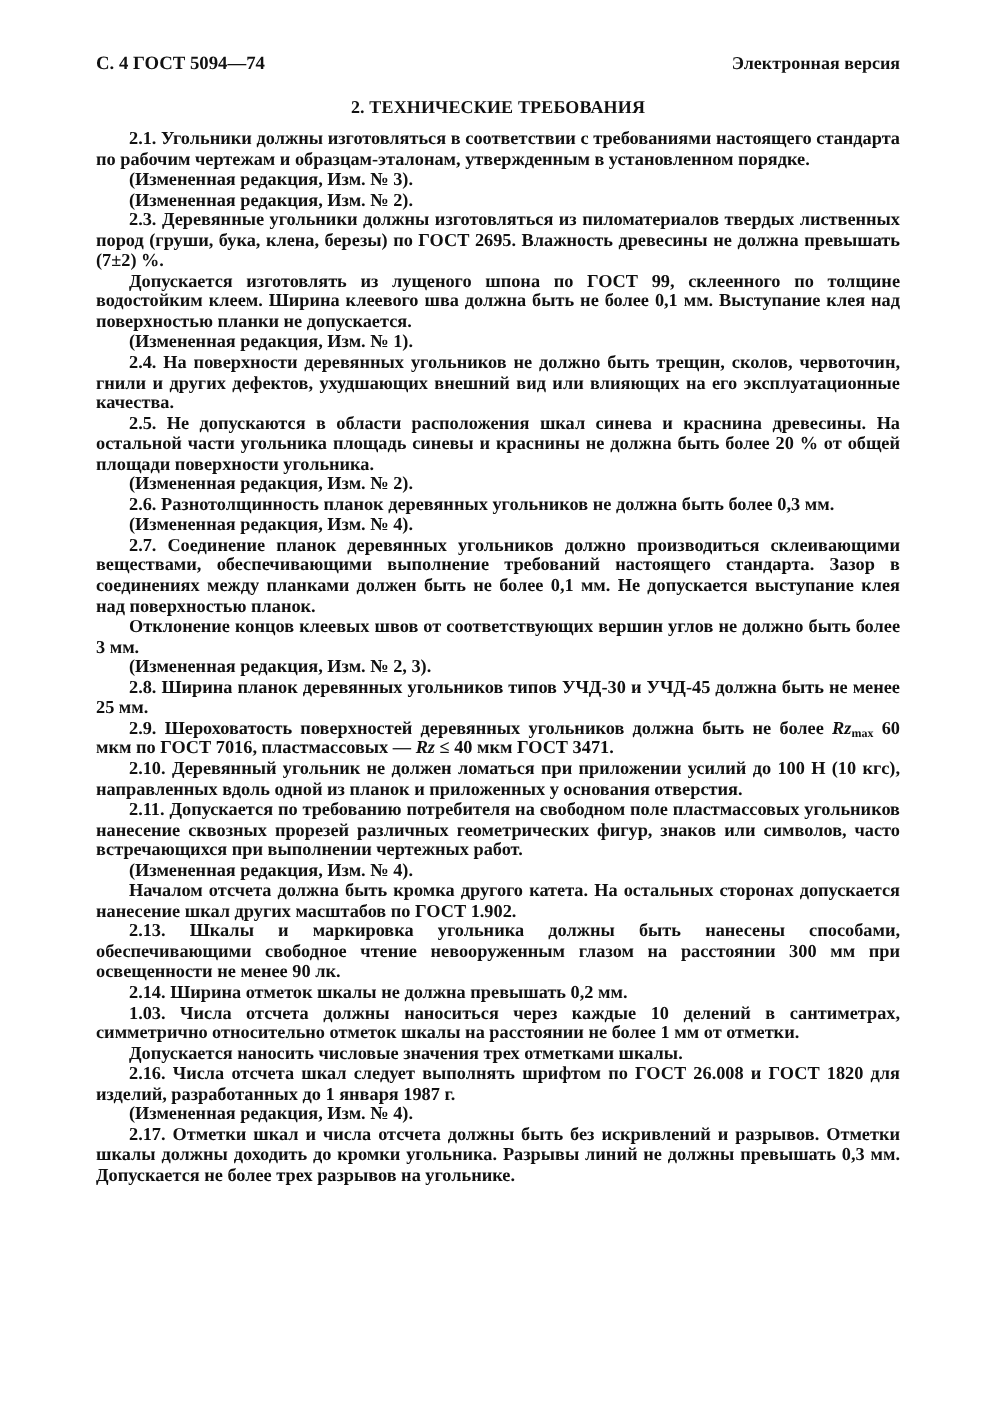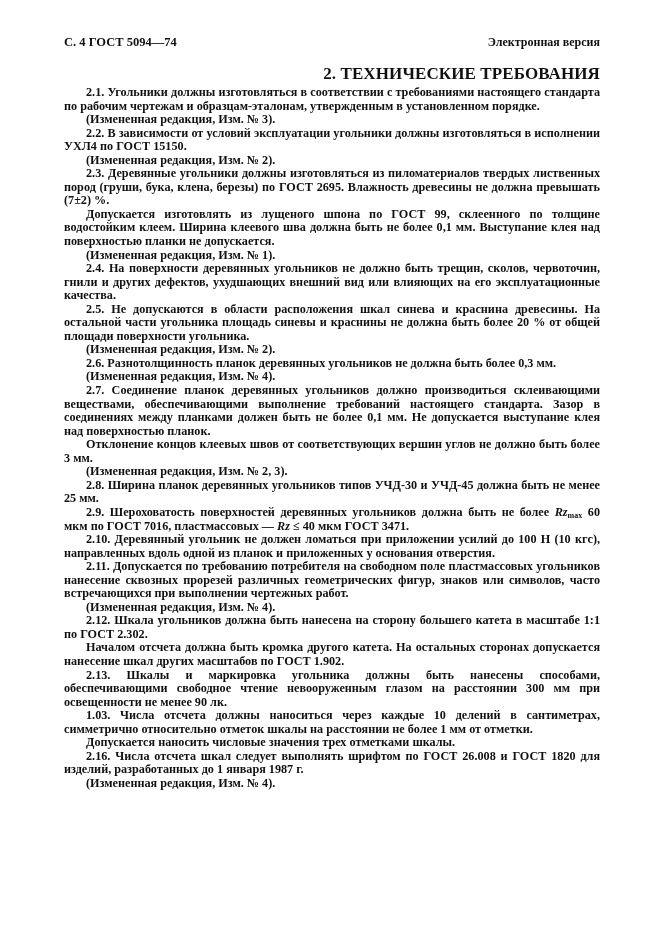--- a/index.html
+++ b/index.html
@@ -2,60 +2,60 @@
 <html><head>
 <meta charset="utf-8">
 <style>
   html, body { margin:0; padding:0; background:#ffffff; }
   body { width:661px; height:936px; position:relative; overflow:hidden;
          font-family:"Liberation Serif","DejaVu Serif",serif; color:#111; }
   .header { position:absolute; top:35px; left:64px; width:536px; height:16px;
             font-weight:bold; font-size:12.5px; }
   .header .left { position:absolute; left:0; top:0; }
   .header .right { position:absolute; right:0; top:0; font-size:12px; }
-  .title { position:absolute; top:64px; left:64px; width:536px; text-align:right;
-           font-weight:bold; font-size:17px; letter-spacing:0.1px; }
+  .title { position:absolute; top:64px; left:64px; width:536px; text-align:center;
+           font-weight:bold; font-size:12px; letter-spacing:0.1px; }
   .content { position:absolute; top:86px; left:64px; width:536px;
              font-size:12.2px; line-height:13.55px; }
   .content p { margin:0; text-indent:22px; text-align:justify;font-weight:bold; }
   .content p.rev { font-weight:bold; text-indent:22px; }
   i { font-style:italic; }
   sub { font-size:8px; vertical-align:-2px; line-height:0; }
 </style>
 </head>
 <body>
 
 <div class="header">
   <span class="left">С. 4 ГОСТ 5094—74</span>
   <span class="right">Электронная версия</span>
 </div>
 
 <div class="title">2. ТЕХНИЧЕСКИЕ ТРЕБОВАНИЯ</div>
 
 <div class="content">
   <p>2.1. Угольники должны изготовляться в соответствии с требованиями настоящего стандарта по рабочим чертежам и образцам-эталонам, утвержденным в установленном порядке.</p>
   <p class="rev">(Измененная редакция, Изм. № 3).</p>
-  <p>2.2. В зависимости от условий эксплуатации угольники должны изготовляться в исполнении УХЛ4 по ГОСТ 15150.</p>
   <p class="rev">(Измененная редакция, Изм. № 2).</p>
   <p>2.3. Деревянные угольники должны изготовляться из пиломатериалов твердых лиственных пород (груши, бука, клена, березы) по ГОСТ 2695. Влажность древесины не должна превышать (7±2) %.</p>
   <p>Допускается изготовлять из лущеного шпона по ГОСТ 99, склеенного по толщине водостойким клеем. Ширина клеевого шва должна быть не более 0,1 мм. Выступание клея над поверхностью планки не допускается.</p>
   <p class="rev">(Измененная редакция, Изм. № 1).</p>
   <p>2.4. На поверхности деревянных угольников не должно быть трещин, сколов, червоточин, гнили и других дефектов, ухудшающих внешний вид или влияющих на его эксплуатационные качества.</p>
   <p>2.5. Не допускаются в области расположения шкал синева и краснина древесины. На остальной части угольника площадь синевы и краснины не должна быть более 20 % от общей площади поверхности угольника.</p>
   <p class="rev">(Измененная редакция, Изм. № 2).</p>
   <p>2.6. Разнотолщинность планок деревянных угольников не должна быть более 0,3 мм.</p>
   <p class="rev">(Измененная редакция, Изм. № 4).</p>
   <p>2.7. Соединение планок деревянных угольников должно производиться склеивающими веществами, обеспечивающими выполнение требований настоящего стандарта. Зазор в соединениях между планками должен быть не более 0,1 мм. Не допускается выступание клея над поверхностью планок.</p>
   <p>Отклонение концов клеевых швов от соответствующих вершин углов не должно быть более 3 мм.</p>
   <p class="rev">(Измененная редакция, Изм. № 2, 3).</p>
   <p>2.8. Ширина планок деревянных угольников типов УЧД-30 и УЧД-45 должна быть не менее 25 мм.</p>
   <p><span>2.9. Шероховатость поверхностей деревянных угольников должна быть не более </span><i>Rz</i><sub>max</sub><span> 60 мкм по ГОСТ 7016, пластмассовых — </span><i>Rz</i><span> ≤ 40 мкм ГОСТ 3471.</span></p>
   <p>2.10. Деревянный угольник не должен ломаться при приложении усилий до 100 Н (10 кгс), направленных вдоль одной из планок и приложенных у основания отверстия.</p>
   <p>2.11. Допускается по требованию потребителя на свободном поле пластмассовых угольников нанесение сквозных прорезей различных геометрических фигур, знаков или символов, часто встречающихся при выполнении чертежных работ.</p>
   <p class="rev">(Измененная редакция, Изм. № 4).</p>
-  <p>2.12. Шкала угольников должна быть нанесена на сторону большего катета в масштабе 1:1 по ГОСТ 2.302.</p>
   <p>Началом отсчета должна быть кромка другого катета. На остальных сторонах допускается нанесение шкал других масштабов по ГОСТ 1.902.</p>
   <p>2.13. Шкалы и маркировка угольника должны быть нанесены способами, обеспечивающими свободное чтение невооруженным глазом на расстоянии 300 мм при освещенности не менее 90 лк.</p>
+  <p>2.14. Ширина отметок шкалы не должна превышать 0,2 мм.</p>
   <p>1.03. Числа отсчета должны наноситься через каждые 10 делений в сантиметрах, симметрично относительно отметок шкалы на расстоянии не более 1 мм от отметки.</p>
   <p>Допускается наносить числовые значения трех отметками шкалы.</p>
   <p>2.16. Числа отсчета шкал следует выполнять шрифтом по ГОСТ 26.008 и ГОСТ 1820 для изделий, разработанных до 1 января 1987 г.</p>
   <p class="rev">(Измененная редакция, Изм. № 4).</p>
+  <p>2.17. Отметки шкал и числа отсчета должны быть без искривлений и разрывов. Отметки шкалы должны доходить до кромки угольника. Разрывы линий не должны превышать 0,3 мм. Допускается не более трех разрывов на угольнике.</p>
 </div>
 
 </body></html>

